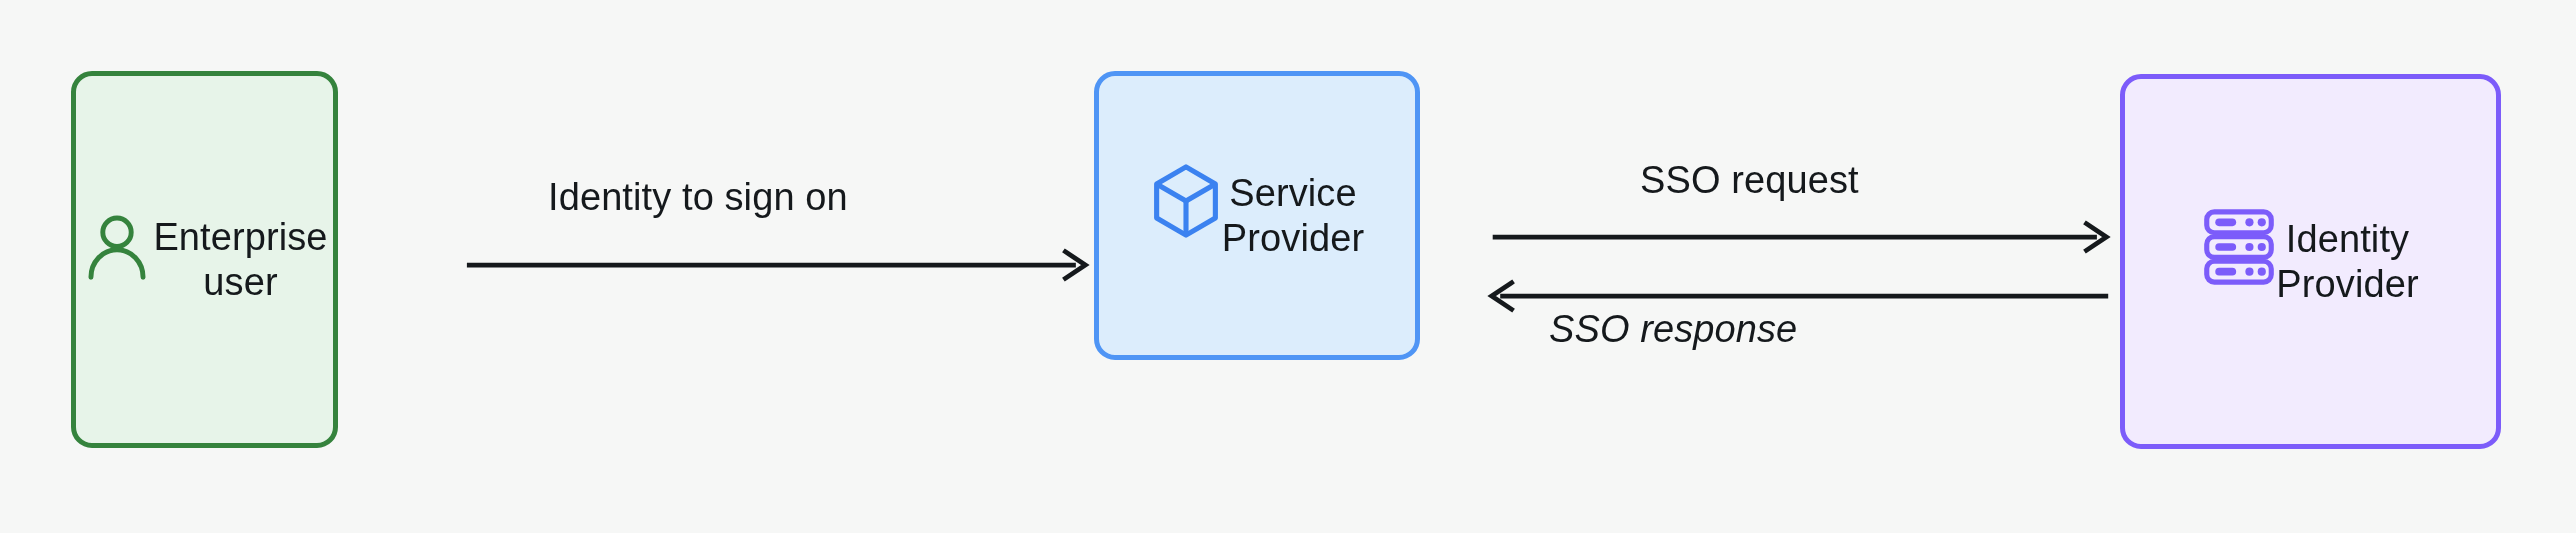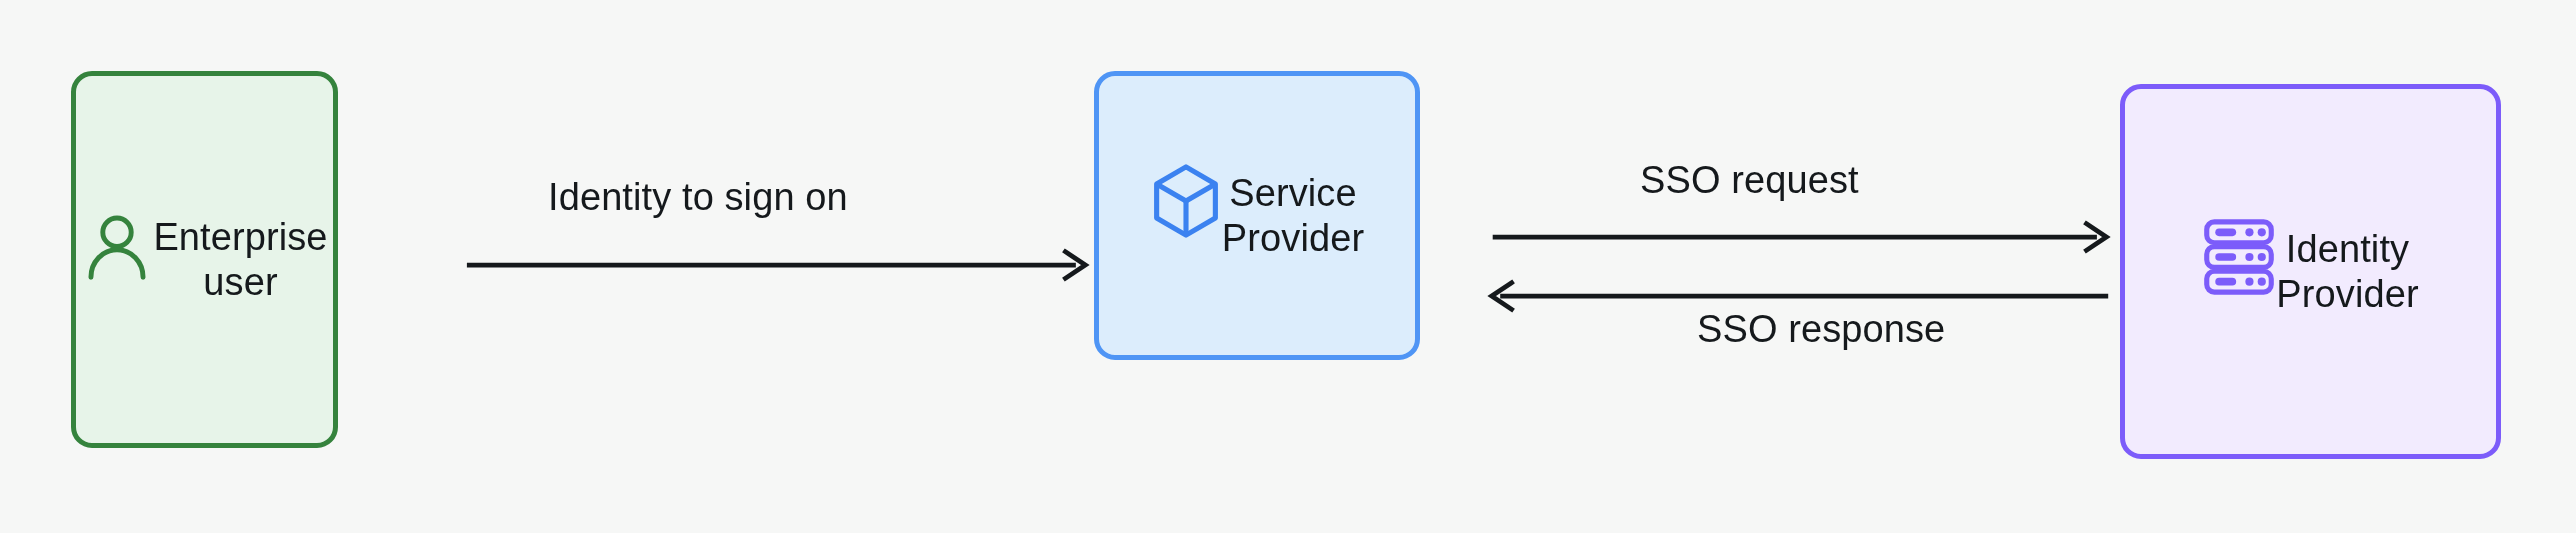--- a/index.html
+++ b/index.html
@@ -45,21 +45,21 @@
     border: 5.7px solid #35833d;
     background: #e7f4e9;
   }
   #node-service-provider {
     left: 1094px; top: 71px;
     width: 326px; height: 289px;
     border: 5.7px solid #4f95f5;
     background: #dcedfc;
   }
   #node-identity-provider {
-    left: 2120px; top: 84px;
+    left: 2120px; top: 74px;
     width: 381px; height: 375px;
     border: 5.7px solid #7c5cfa;
     background: #f2ebfe;
   }
 
   
   .connector {
     position: absolute;
     overflow: visible;
   }
@@ -69,21 +69,21 @@
     color: #15191c;
     white-space: nowrap;
     letter-spacing: 0.1px;
   }
 
   #edge-request-sign-on     { left: 462px;  top: 246px; width: 633px; height: 38px; }
   #edge-label-request       { left: 548px;  top: 176px; }
   #edge-sso-request         { left: 1486px; top: 218px; width: 629px; height: 38px; }
   #edge-label-sso-request   { left: 1640px; top: 148px; margin-top: 11px; }
   #edge-sso-response        { left: 1482px; top: 277px; width: 633px; height: 38px; }
-  #edge-label-sso-response  { left: 1697px; top: 308px; }
+  #edge-label-sso-response  { left: 1549px; top: 308px; font-style: italic; }
 </style>
 </head>
 <body>
 
 <div id="canvas">
 
   <div class="node" id="node-enterprise-user">
     <span class="node-icon">
       <svg width="72" height="72" viewBox="0 0 76 76" fill="none" xmlns="http://www.w3.org/2000/svg">
         <circle cx="38" cy="24.5" r="15" stroke="#35833d" stroke-width="5.2"></circle>

